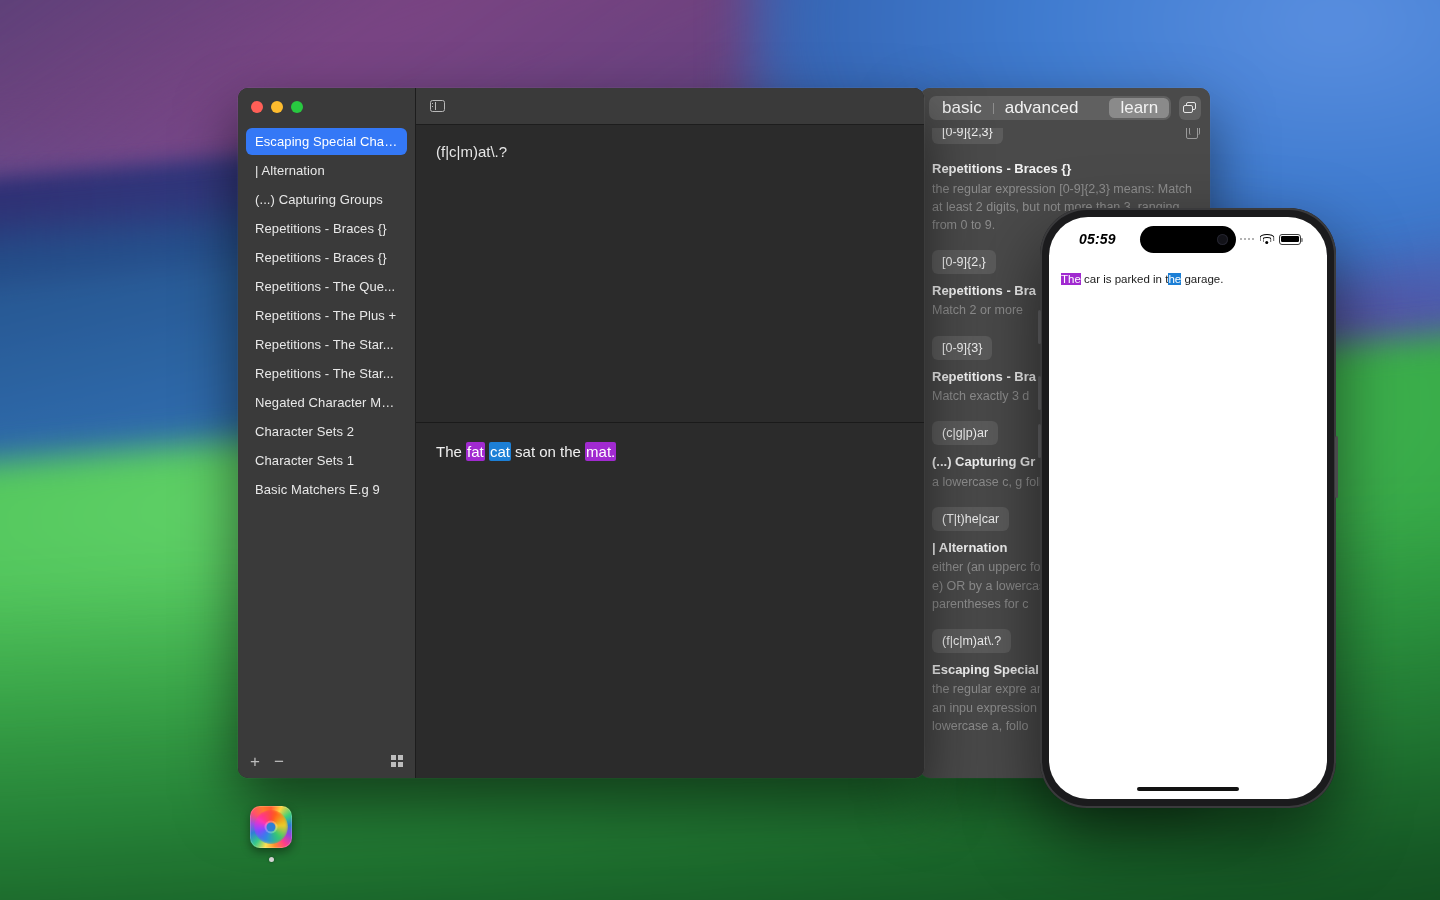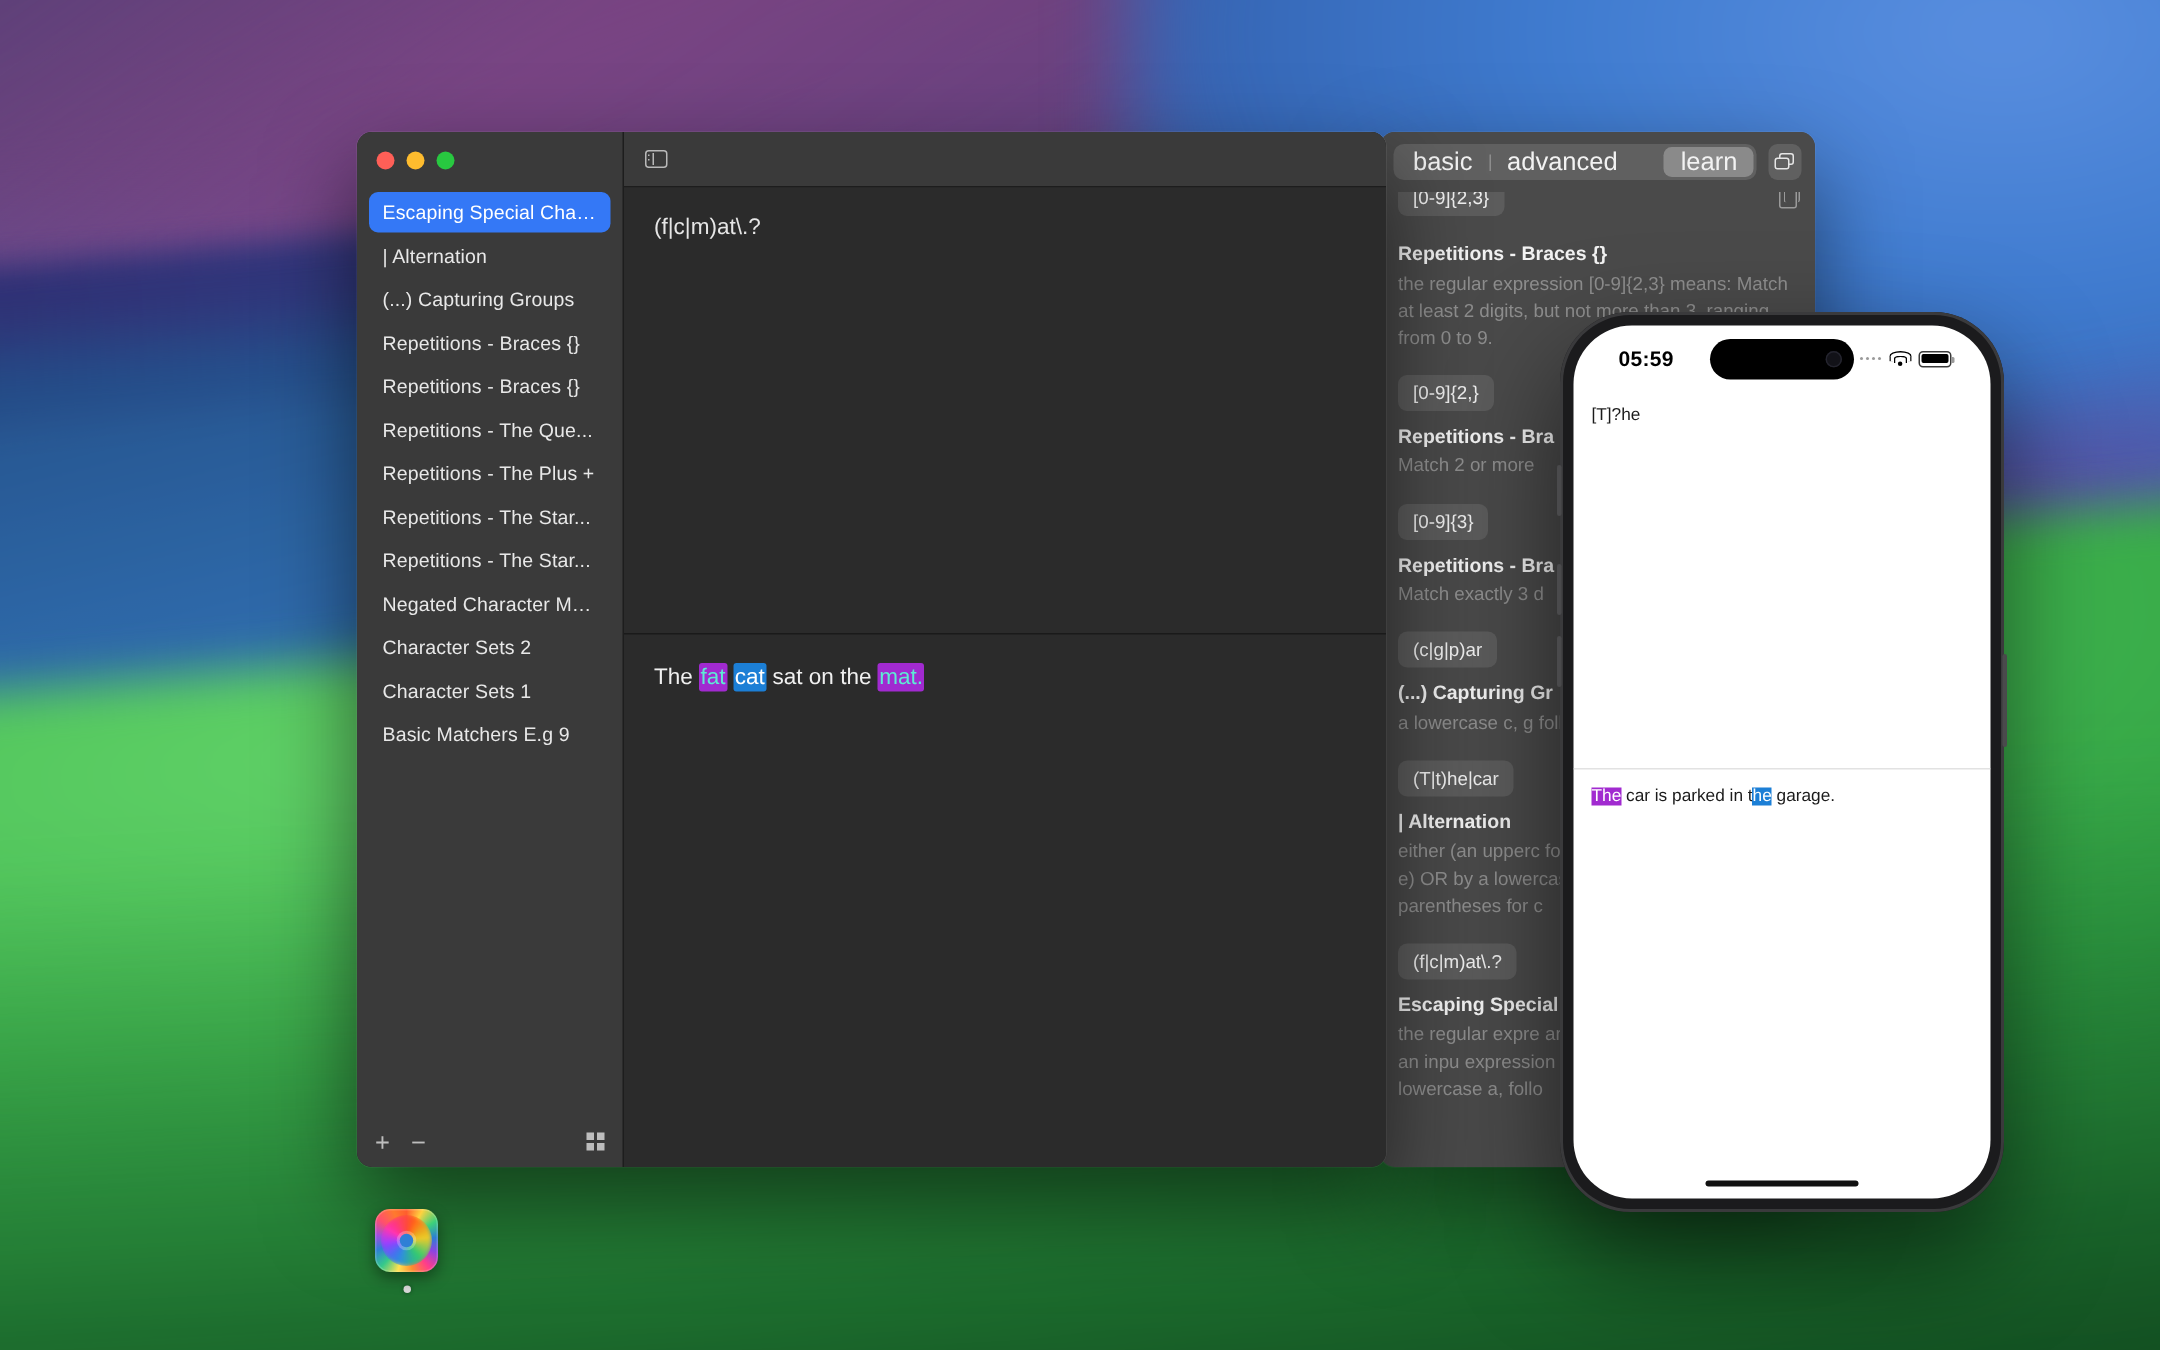--- a/index.html
+++ b/index.html
@@ -117,21 +117,21 @@
     content:""; position:absolute; left:3.5px; top:1px; bottom:1px; width:1.4px; background:#b9b9b9;
   }
   #sidebar-toggle-icon::after {
     content:""; position:absolute; left:1px; top:2px; width:1.4px; height:1.4px;
     background:#b9b9b9; box-shadow:0 3px 0 #b9b9b9;
   }
   #regex-pane { height:298px; padding:18px 20px; border-bottom:.5px solid #1a1a1a; }
   #regex-text { font-size:15px; color:#e6e6e6; font-family:"Liberation Sans", sans-serif; }
   #test-pane { flex:1; padding:18px 20px; }
   #test-text { font-size:15px; color:#f0f0f0; line-height:1.5; }
-  .hl-purple { background:#a12ad0; color:#5eead4; padding:1px 1px; border-radius:2px; }
+  .hl-purple { background:#a12ad0; color:#ffffff; padding:1px 1px; border-radius:2px; }
   .hl-blue { background:#1c7fd6; color:#fff; padding:1px 1px; border-radius:2px; }
 
   
   #learn-panel {
     position:absolute; left:920px; top:88px; width:290px; height:690px;
     background:#4a4a4a; border-radius:10px 10px 10px 10px;
     box-shadow:0 26px 60px rgba(0,0,0,.5), 0 0 0 .5px rgba(255,255,255,.08);
     overflow:hidden;
   }
   #learn-topbar {
@@ -189,21 +189,21 @@
     content:""; position:absolute; left:-2px; top:168px; width:3px; height:34px;
     background:#4a4a4c; border-radius:2px;
     box-shadow:0 48px 0 #4a4a4c, 0 -66px 0 0 #4a4a4c;
   }
   #iphone-screen {
     width:100%; height:100%; background:#fff; border-radius:39px; overflow:hidden;
     position:relative; display:flex; flex-direction:column;
   }
   #status-bar {
     height:44px; display:flex; align-items:center; justify-content:space-between;
-    padding:0 26px 0 30px; position:relative; flex:none;
+    padding:0 26px 0 30px; position:relative; flex:none;font-style:italic;
   }
   #status-time { font-size:14px; font-weight:bold; color:#000; letter-spacing:.2px; }
   #dynamic-island {
     position:absolute; left:50%; transform:translateX(-50%); top:9px;
     width:96px; height:27px; background:#000; border-radius:16px;
   }
   #dynamic-island::after {
     content:""; position:absolute; right:8px; top:8px; width:11px; height:11px;
     border-radius:50%; background:#121218; box-shadow:inset 0 0 0 1px #24242e;
   }
@@ -439,23 +439,20 @@
             <i></i>
             <i></i>
           </span>
         <span id="battery">
             <i></i>
           </span>
       </div>
     </div>
 
 
-    <div id="phone-regex-pane">
-      <div id="phone-regex-text">[T]?he</div>
-    </div>
 
     <div id="phone-test-pane">
       <div id="phone-test-text">
         <span class="p-hl-purple">The</span><span> car is parked in t</span><span class="p-hl-blue">he</span><span> garage.</span>
       </div>
     </div>
 
     <div id="home-indicator"></div>
   </div>
 </div>

